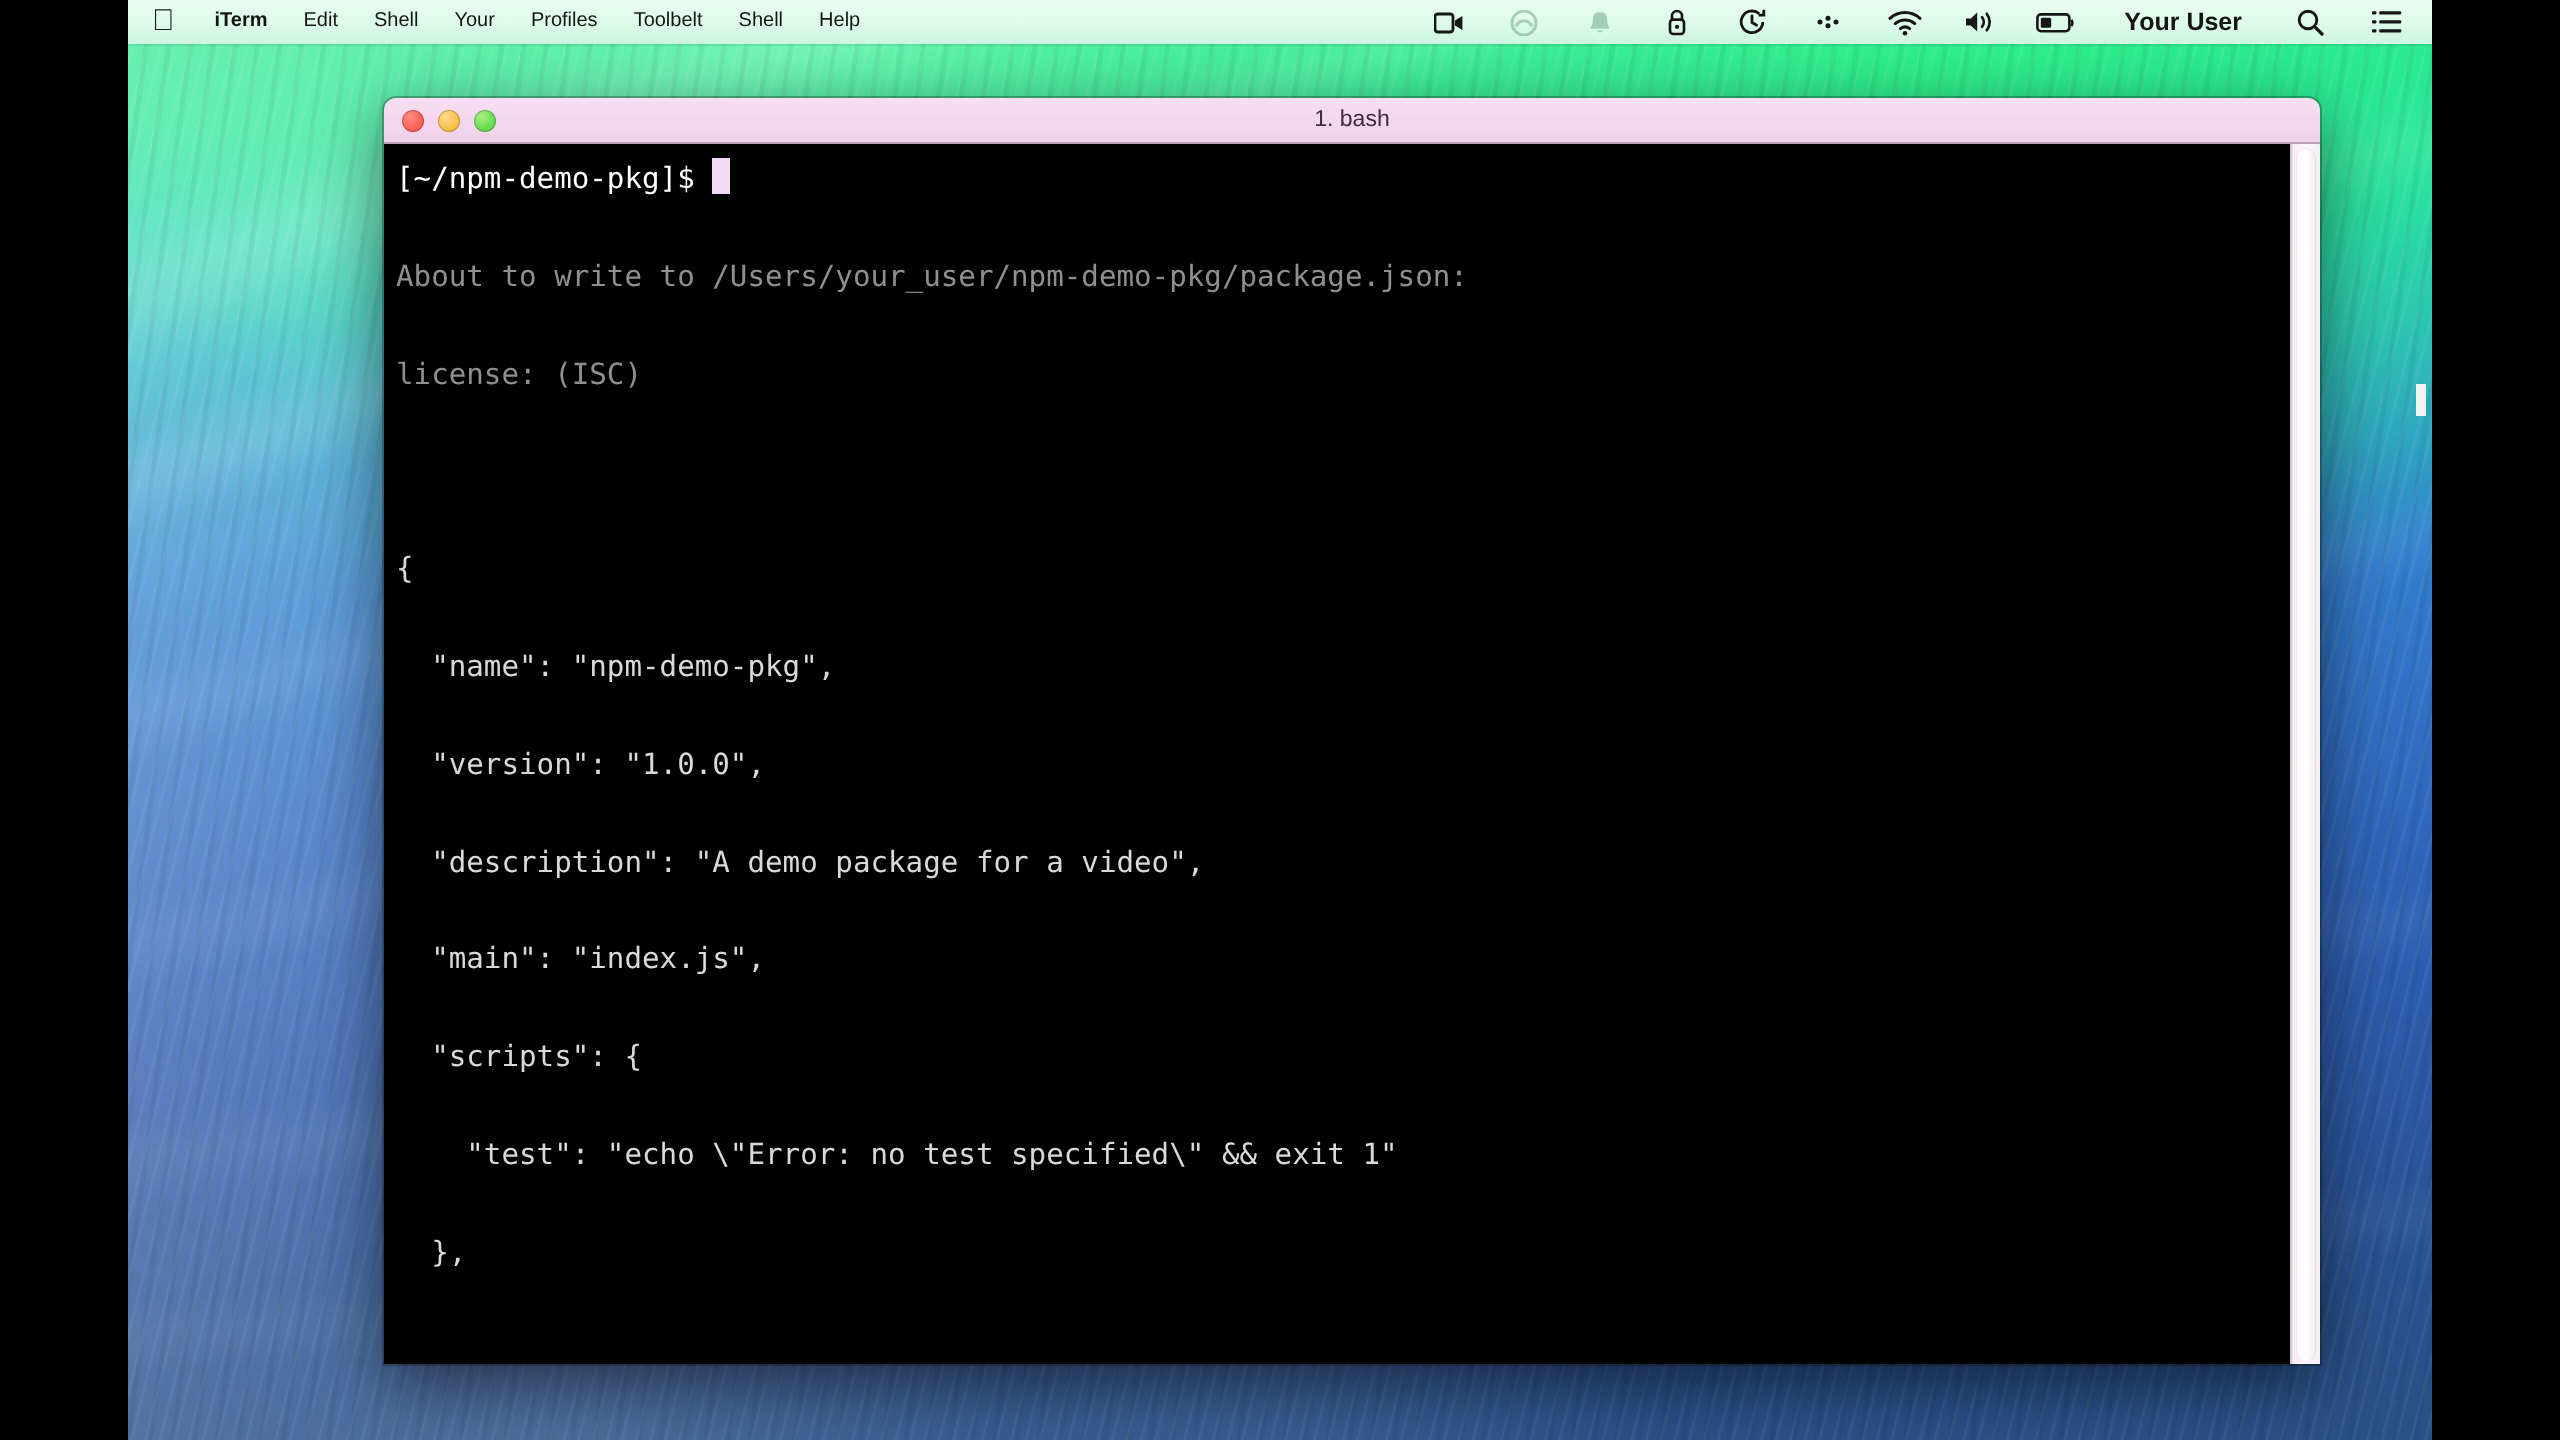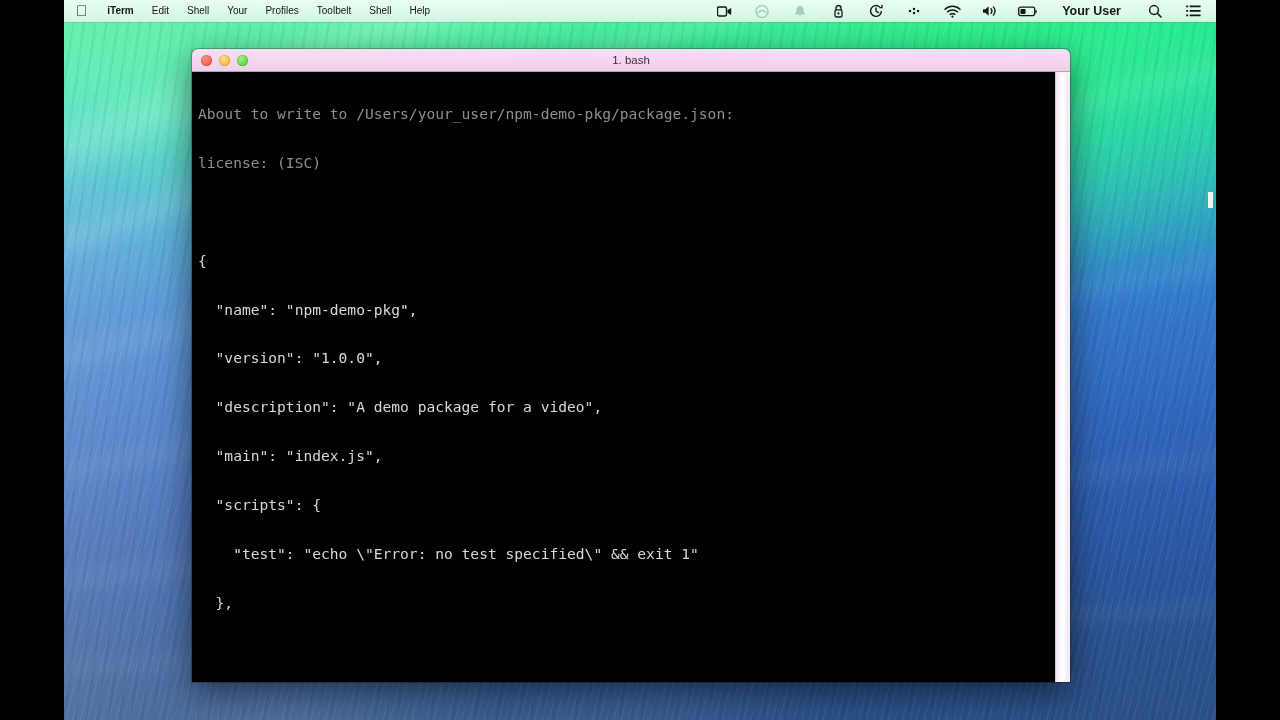--- a/index.html
+++ b/index.html
@@ -122,21 +122,21 @@
   .status-icon.dim { opacity:0.30; }
   .status-user {
     font-size:12.5px; font-weight:bold;
     color:#151515; padding:0 9px; line-height:22px;
   }
 
   
   #term-window {
     position:absolute;
     left:192px; top:49px;
-    width:878px; height:633px;
+    width:968px; height:633px;
     z-index:50;
     border-radius:6px 6px 0 0;
     box-shadow: 0 10px 34px rgba(0,0,0,0.55), 0 0 0 1px rgba(0,0,0,0.25);
     overflow:hidden;
     background:#4d7c0f;
   }
 
   #titlebar {
     position:relative;
     height:22px;
@@ -332,21 +332,21 @@
     <div id="titlebar">
       <div id="traffic">
         <span class="light red"></span>
         <span class="light yellow"></span>
         <span class="light green"></span>
       </div>
       <div id="title-text">1. bash</div>
     </div>
 
     <div id="term-body">
-      <div id="term-screen">
+      <div id="term-screen"><span class="line bright">[~/npm-demo-pkg]$ <span class="cursor-block"></span></span>
 <span class="line dim">About to write to /Users/your_user/npm-demo-pkg/package.json:</span>
 <span class="line dim">license: (ISC)</span>
 <span class="line normal"></span>
 <span class="line normal">{</span>
 <span class="line normal">  "name": "npm-demo-pkg",</span>
 <span class="line normal">  "version": "1.0.0",</span>
 <span class="line normal">  "description": "A demo package for a video",</span>
 <span class="line normal">  "main": "index.js",</span>
 <span class="line normal">  "scripts": {</span>
 <span class="line normal">    "test": "echo \"Error: no test specified\" &amp;&amp; exit 1"</span>

